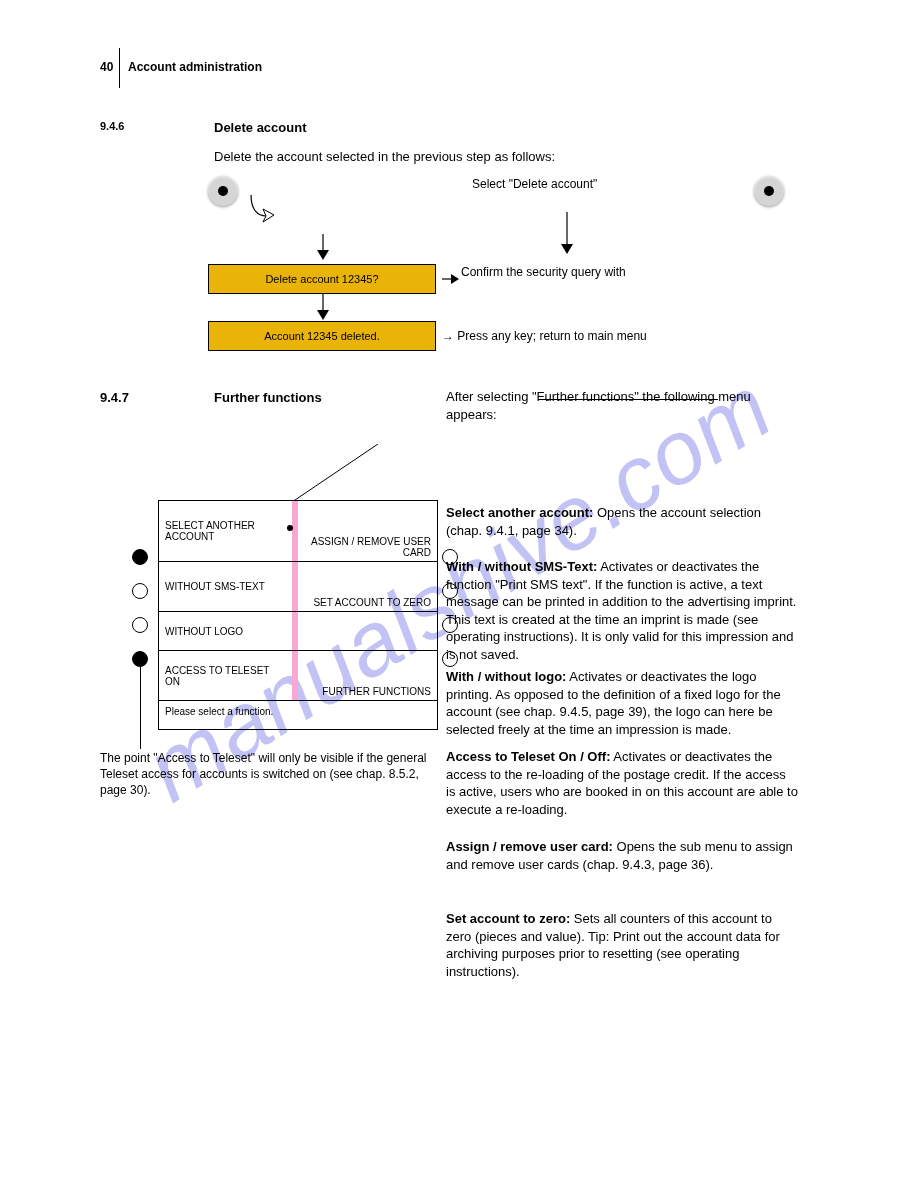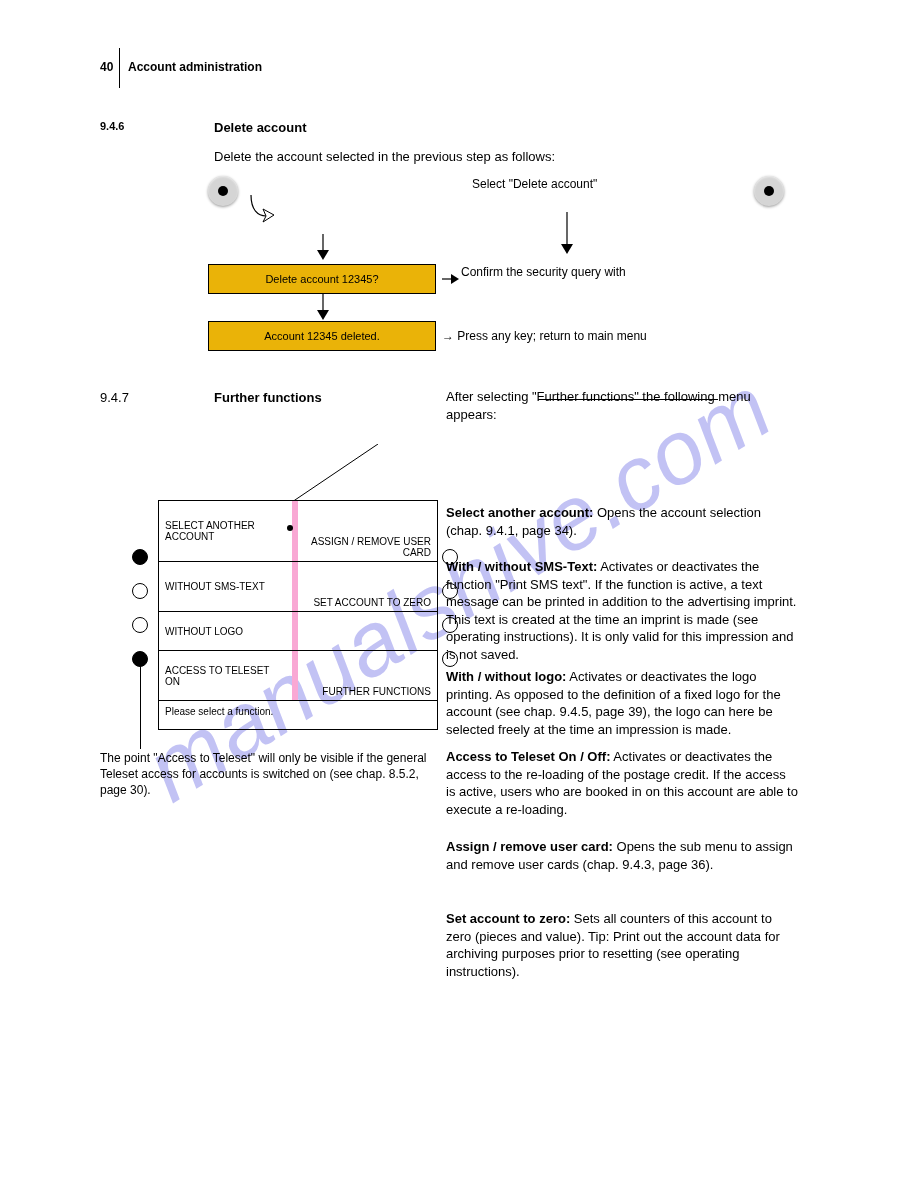--- a/index.html
+++ b/index.html
@@ -131,21 +131,21 @@
     line-height: 1.35;
   }
   .r-line1 { top: 0px; left: 264px; right: 10px; }
   .r-line3 { top: 88px; left: 253px; right: 10px;}
   .down-right-arrow { position:absolute; top:36px; left:350px; width:18px; height:44px;}
   .section2-num {
     position: absolute;
     top: 390px;
     left: 100px;
     font-size: 13px;
-    font-weight: 400;
+    font-weight: 700;
   }
   .section2-title {
     position: absolute;
     top: 390px;
     left: 214px;
     font-size: 13px;
     font-weight: 700;
   }
   .section2-desc {
     position: absolute;

